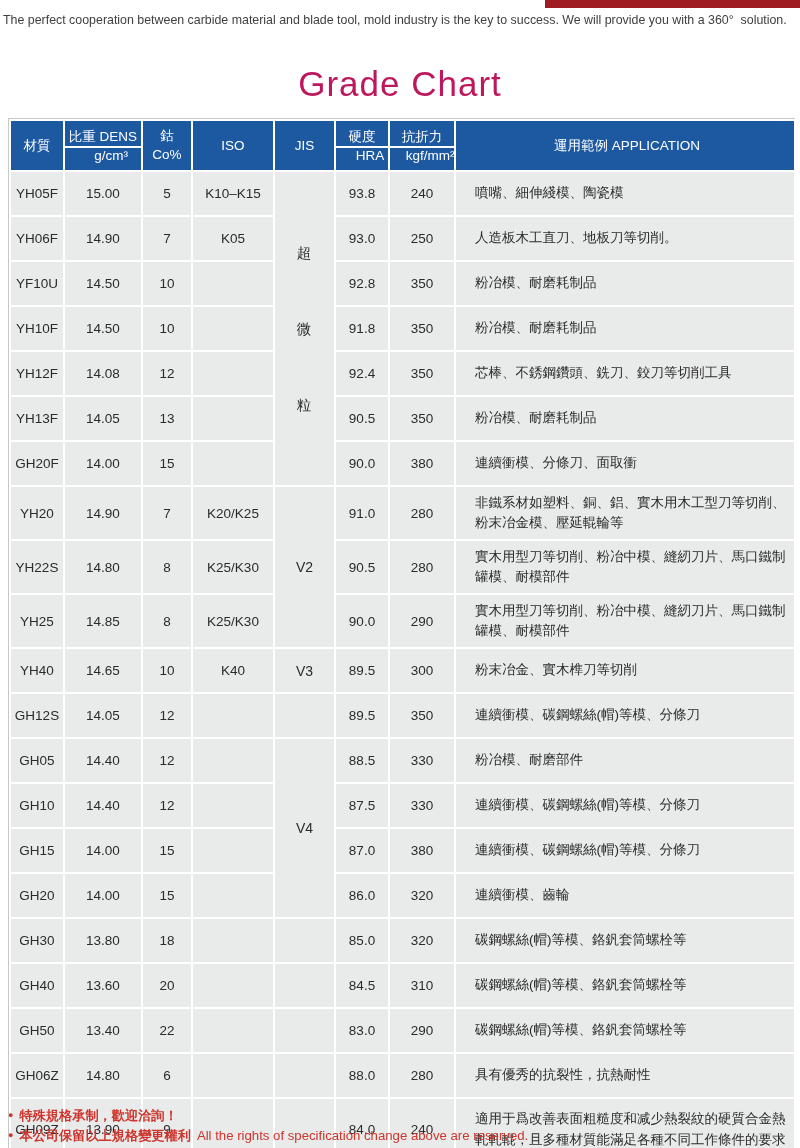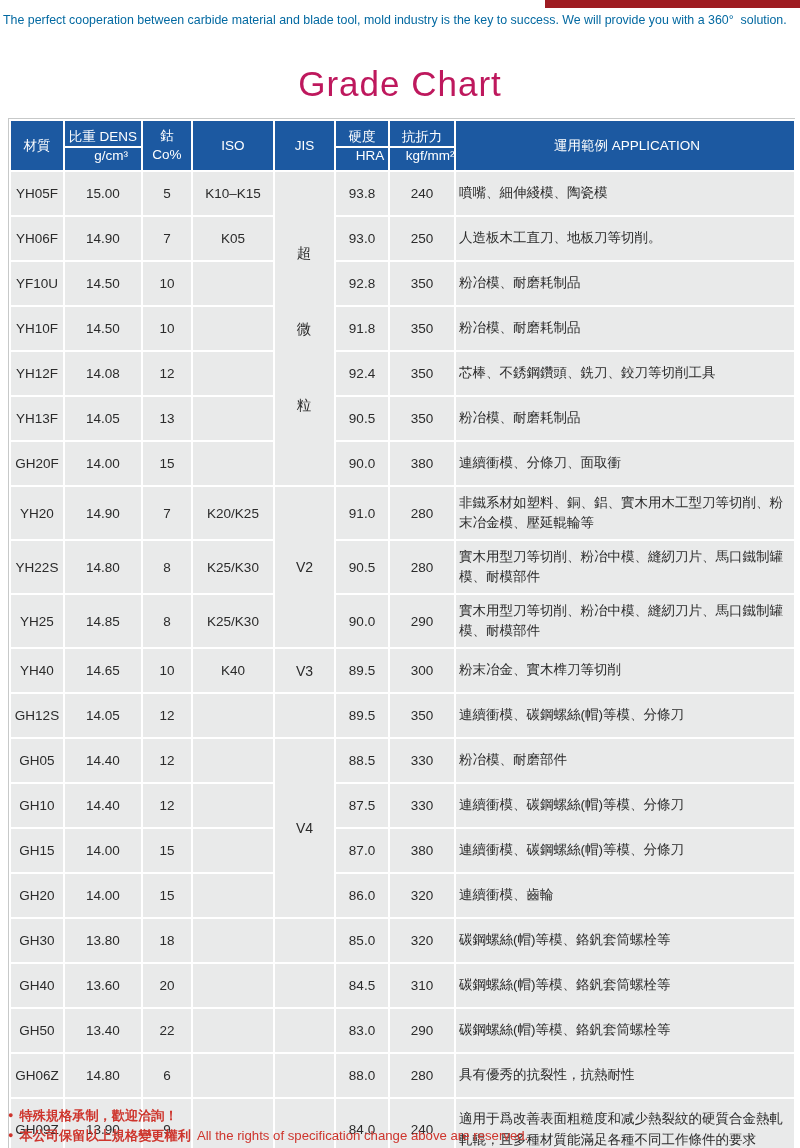--- a/index.html
+++ b/index.html
@@ -2,21 +2,21 @@
 <html><head>
 <meta charset="utf-8">
 <style>
   html,body{margin:0;padding:0;}
   body{
     width:800px;height:1148px;position:relative;background:#ffffff;
     font-family:"Liberation Sans","DejaVu Sans",sans-serif;color:#2b2b2b;
     overflow:hidden;
   }
   .top-bar{position:absolute;top:0;left:545px;width:255px;height:8px;background:#9e1c22;}
-  .intro{position:absolute;top:13px;left:3px;width:795px;font-size:12.4px;color:#0369a1;white-space:pre-wrap;letter-spacing:0px;}
+  .intro{position:absolute;top:13px;left:3px;width:795px;font-size:12.4px;color:#404040;white-space:pre-wrap;letter-spacing:0px;}
   .title{position:absolute;top:64px;left:0;width:800px;text-align:center;font-size:35px;color:#be185d;letter-spacing:1px;}
   .table-wrap{position:absolute;top:118px;left:8px;width:785px;border:1px solid #c7c9c9;background:#fff;}
   table{border-collapse:collapse;table-layout:fixed;width:785px;}
   col.c1{width:54px}col.c2{width:78px}col.c3{width:50px}col.c4{width:82px}
   col.c5{width:61px}col.c6{width:54px}col.c7{width:66px}col.c8{width:340px}
   th,td{border:2px solid #ffffff;}
   thead th{
     background:#1c59a1;color:#ffffff;font-weight:normal;font-size:13.5px;
     height:49px;text-align:center;vertical-align:middle;padding:0;
   }
@@ -24,21 +24,21 @@
   .hdr-split{display:flex;flex-direction:column;width:100%;height:36px;}
   .hdr-split .hs-top{flex:1;display:flex;align-items:center;justify-content:center;border-bottom:2px solid #ffffff;}
   .hdr-split .hs-bot{flex:1;display:flex;align-items:center;justify-content:center;margin-left:16px;}
   .hdr-2line div{line-height:1.35;}
   tbody td{
     background:#e9eaea;font-size:13.5px;color:#2b2b2b;
     height:37px;text-align:center;vertical-align:middle;padding:0 2px;
   }
   tr.tall td{height:46px;}
   tr.xtall td{height:55px;}
-  td.c-app{text-align:left;padding:3px 6px 3px 3px;line-height:1.5;}
+  td.c-app{text-align:left;padding:3px 6px 3px 19px;line-height:1.5;}
   td.c-jis{font-size:14px;}
   td.jis-vert{white-space:pre-line;line-height:76px;font-size:14.5px;letter-spacing:1px;}
   .footer{position:absolute;top:1108px;left:8px;width:784px;color:#ce352d;font-size:13.2px;}
   .footer .note{margin-bottom:3px;display:flex;align-items:baseline;line-height:1.25;}
   .footer .bullet{font-size:9px;margin-right:6px;position:relative;top:-2px;}
   .footer .zh{font-weight:bold;margin-right:6px;}
   .footer .en{font-weight:normal;}
 </style>
 </head>
 <body>

